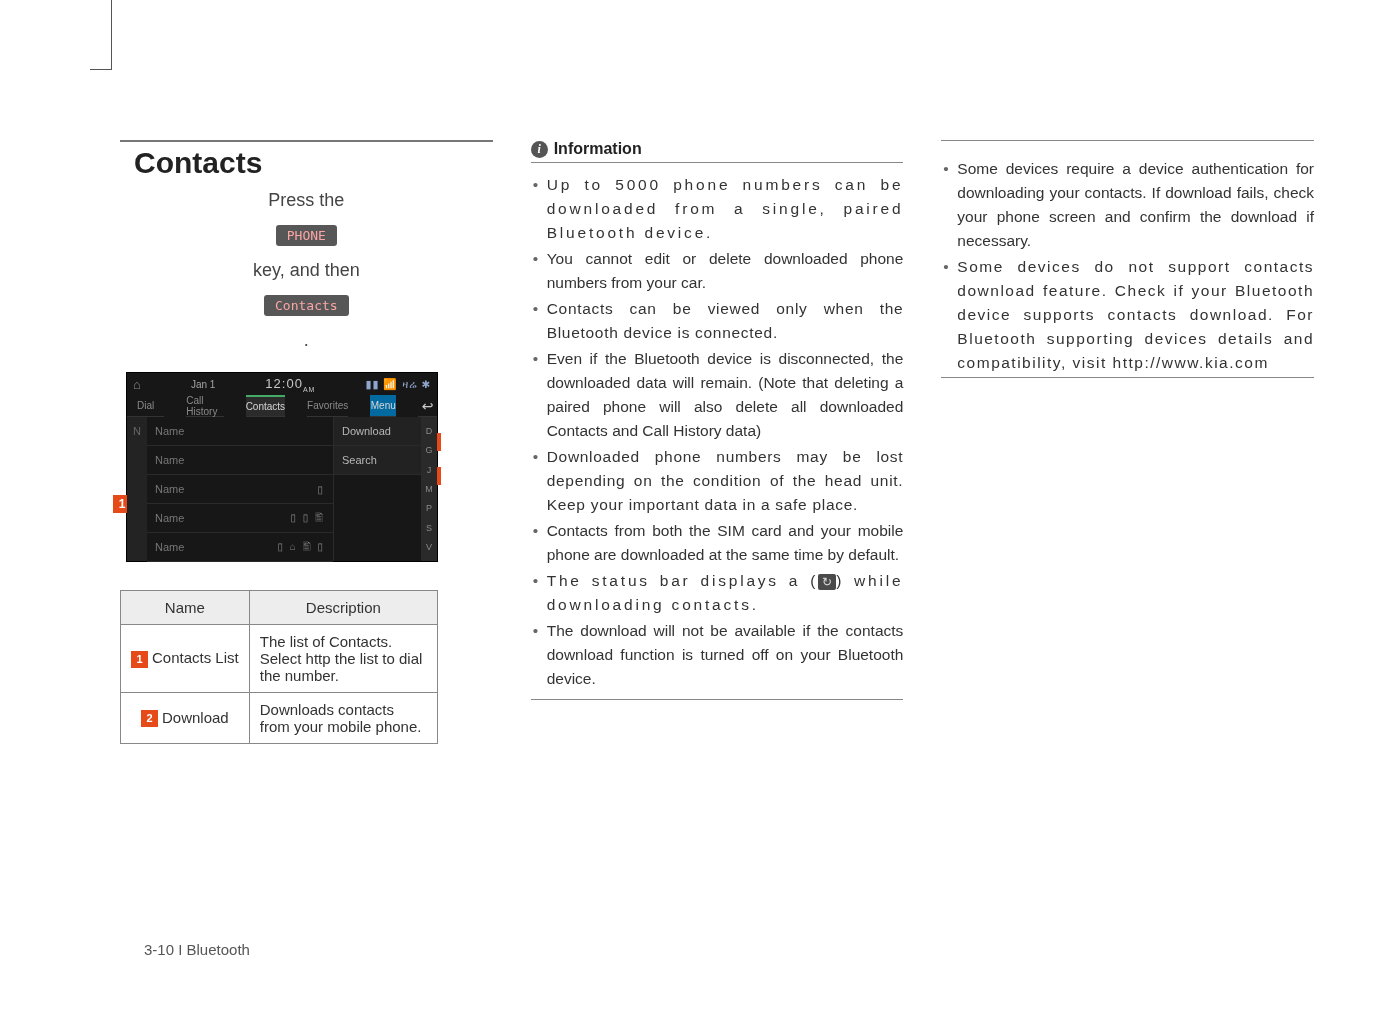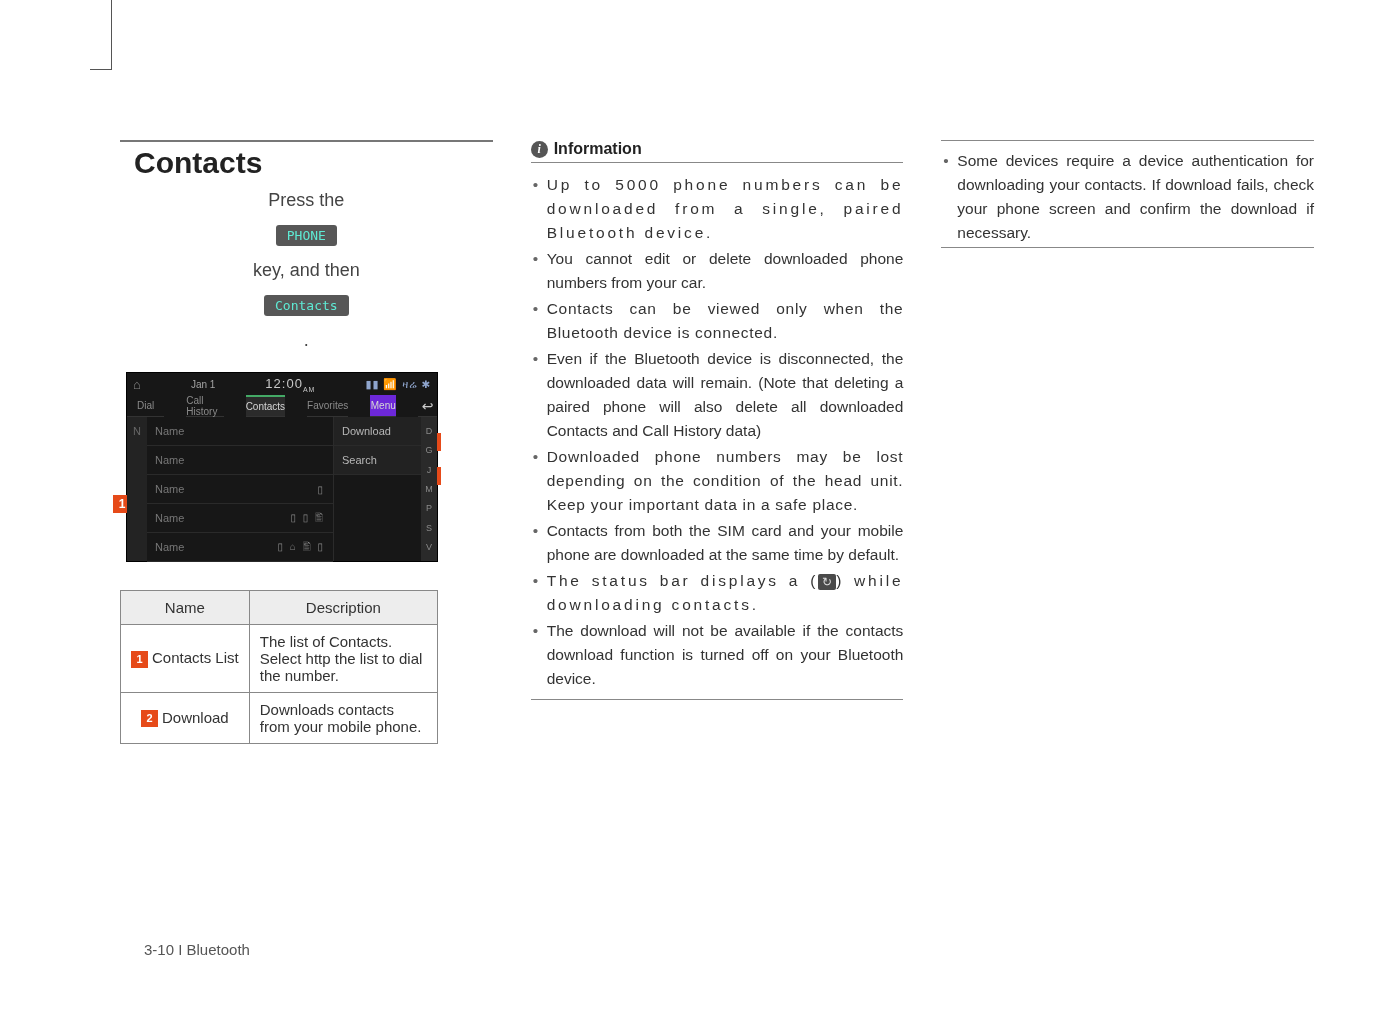--- a/index.html
+++ b/index.html
@@ -48,21 +48,21 @@
     }
     .press-line {
       font-size: 18px; color: #444;
       display: flex; align-items: center; gap: 14px;
       margin-bottom: 21px;
       flex-direction: column;
     }
     .chip {
       display: inline-block;
       background: #575757;
-      color: #5eead4;
+      color: #fca5a5;
       font-size: 13px;
       padding: 3px 11px;
       border-radius: 3px;
       font-family: Consolas, monospace;
     }
 
     
     .mock {
       width: 312px; height: 190px;
       background: #171717;
@@ -86,21 +86,21 @@
       gap:22px;
     }
     .mock-tab {
       flex:1; color:#8a8a8a; display:flex; align-items:center; justify-content:center;
       border-bottom:1px solid #333;
     }
     .mock-tab.active {
       background:#2b2b2b; color:#d6d6d6;
       border-top:2px solid #4a6;
     }
-    .mock-tab.menu { background:#6d28d9; color:#d6d6d6; flex:0.7; }
+    .mock-tab.menu { background:#0369a1; color:#d6d6d6; flex:0.7; }
     .mock-tab.back { flex:0.5; color:#ccc; font-size:14px; }
     .mock-body { position:absolute; top:44px; bottom:0; left:0; right:0; display:flex; }
     .mock-left { width:20px; background:#232323; color:#666; display:flex; align-items:flex-start; justify-content:center; padding-top:8px; font-size:11px; }
     .mock-list { flex:1; }
     .mock-row { height:29px; border-bottom:1px solid #2a2a2a; display:flex; align-items:center; justify-content:space-between; padding:0 8px; color:#777; font-size:11px; }
     .mock-row .r-icons { color:#888; letter-spacing:2px; font-size:10px; }
     .mock-btn-col { width:88px; border-left:1px solid #2b2b2b; }
     .mock-btn { height:29px; display:flex; align-items:center; padding-left:8px; color:#b7b7b7; font-size:11px; border-bottom:1px solid #2a2a2a; background:#222; }
     .mock-az { width:16px; background:#2a2a2a; color:#8a8a8a; font-size:9px; display:flex; flex-direction:column; align-items:center; justify-content:space-around; padding:4px 0; }
 
@@ -142,21 +142,21 @@
       border-radius:2px; position:relative; vertical-align:middle;
     }
     .sync-icon::after {
       content:'↻'; position:absolute; inset:0; color:#ddd; font-size:12px;
       display:flex; align-items:center; justify-content:center;
     }
     .col2-rule, .col3-rule {
       border-top:1px solid #888; margin:8px 0;
     }
     .col3 ul.bullets { border-bottom:1px solid #888; }
-    .col3 ul.bullets:first-of-type { border-top:1px solid #888; padding-top:8px; }
+    .col3 ul.bullets:first-of-type { border-top:1px solid #888; padding-top:16px; }
   </style>
 </head>
 <body>
 
 <div class="crop-top"></div>
 
 <div class="page">
   <div class="columns">
 
     <div class="col">
@@ -265,19 +265,20 @@
         <li>Contacts from both the SIM card and your mobile phone are downloaded at the same time by default.</li>
         <li><span class="stretch2">The status bar displays a (</span><span class="sync-icon"></span><span class="stretch2">) while downloading contacts.</span></li>
         <li>The download will not be available if the contacts download function is turned off on your Bluetooth device.</li>
       </ul>
       <div class="col2-rule"></div>
     </div>
 
     <div class="col col3">
       <ul class="bullets">
         <li>Some devices require a device authentication for downloading your contacts. If download fails, check your phone screen and confirm the download if necessary.</li>
+        <li><span class="stretch">Some devices do not support contacts download feature. Check if your Bluetooth device supports contacts download. For Bluetooth supporting devices details and compatibility, visit http://www.kia.com</span></li>
       </ul>
     </div>
 
   </div>
 </div>
 
 <div class="footer">3-10 I Bluetooth</div>
 
 </body></html>

